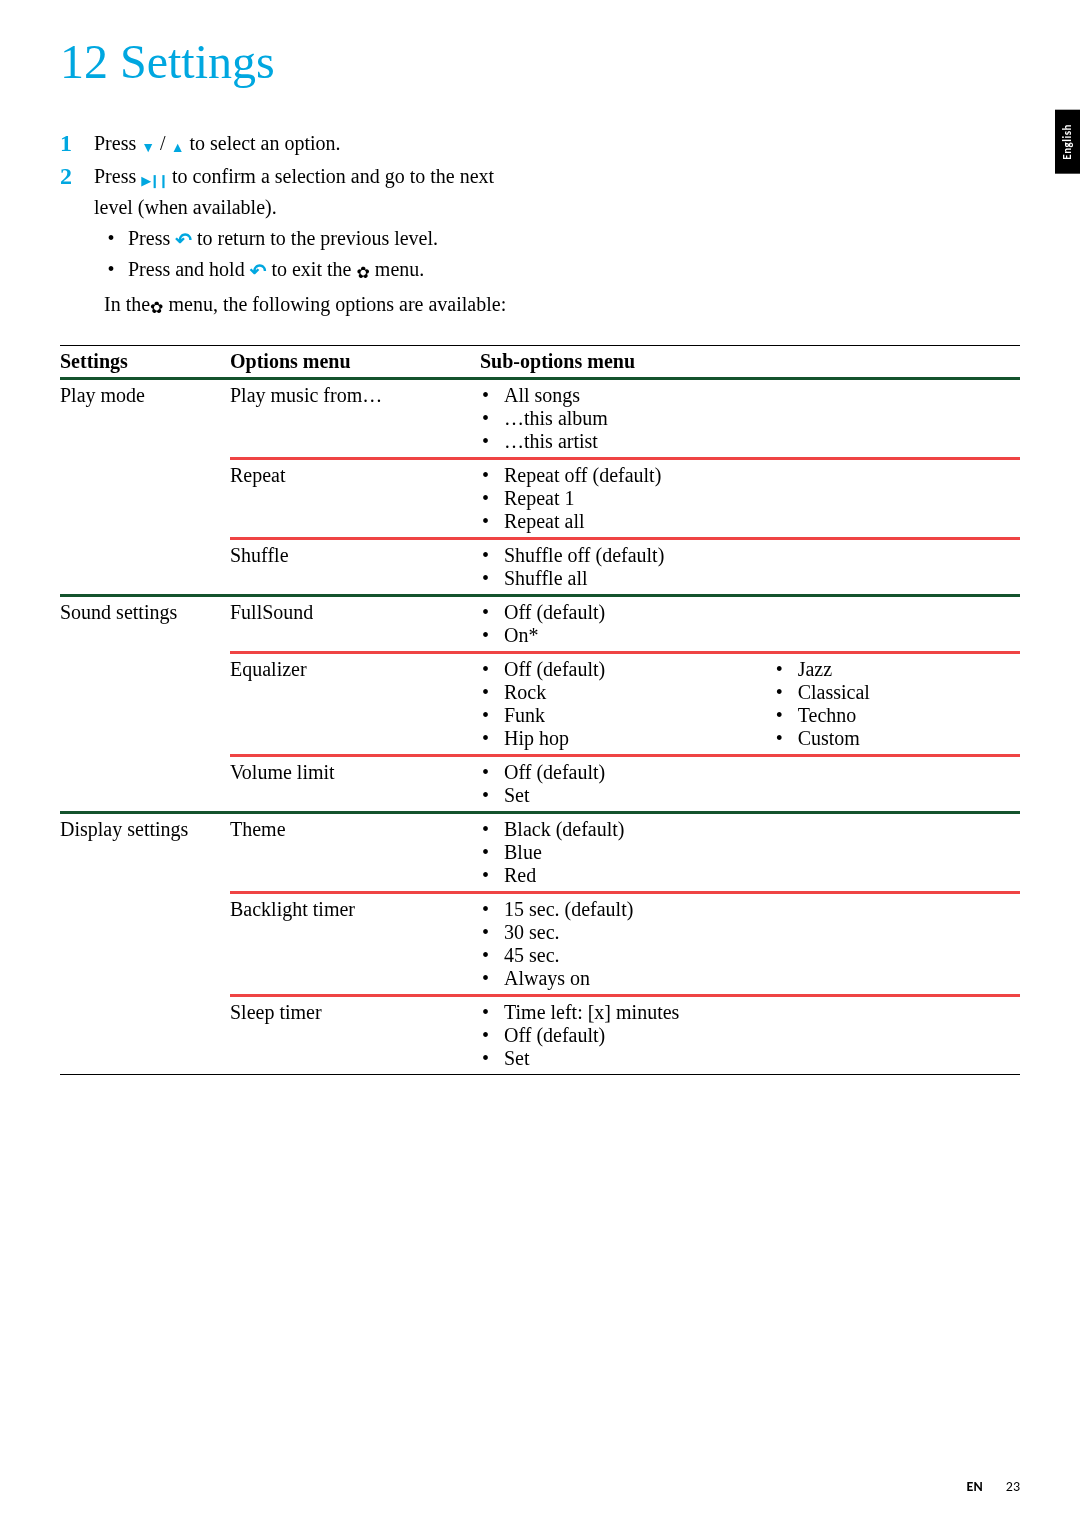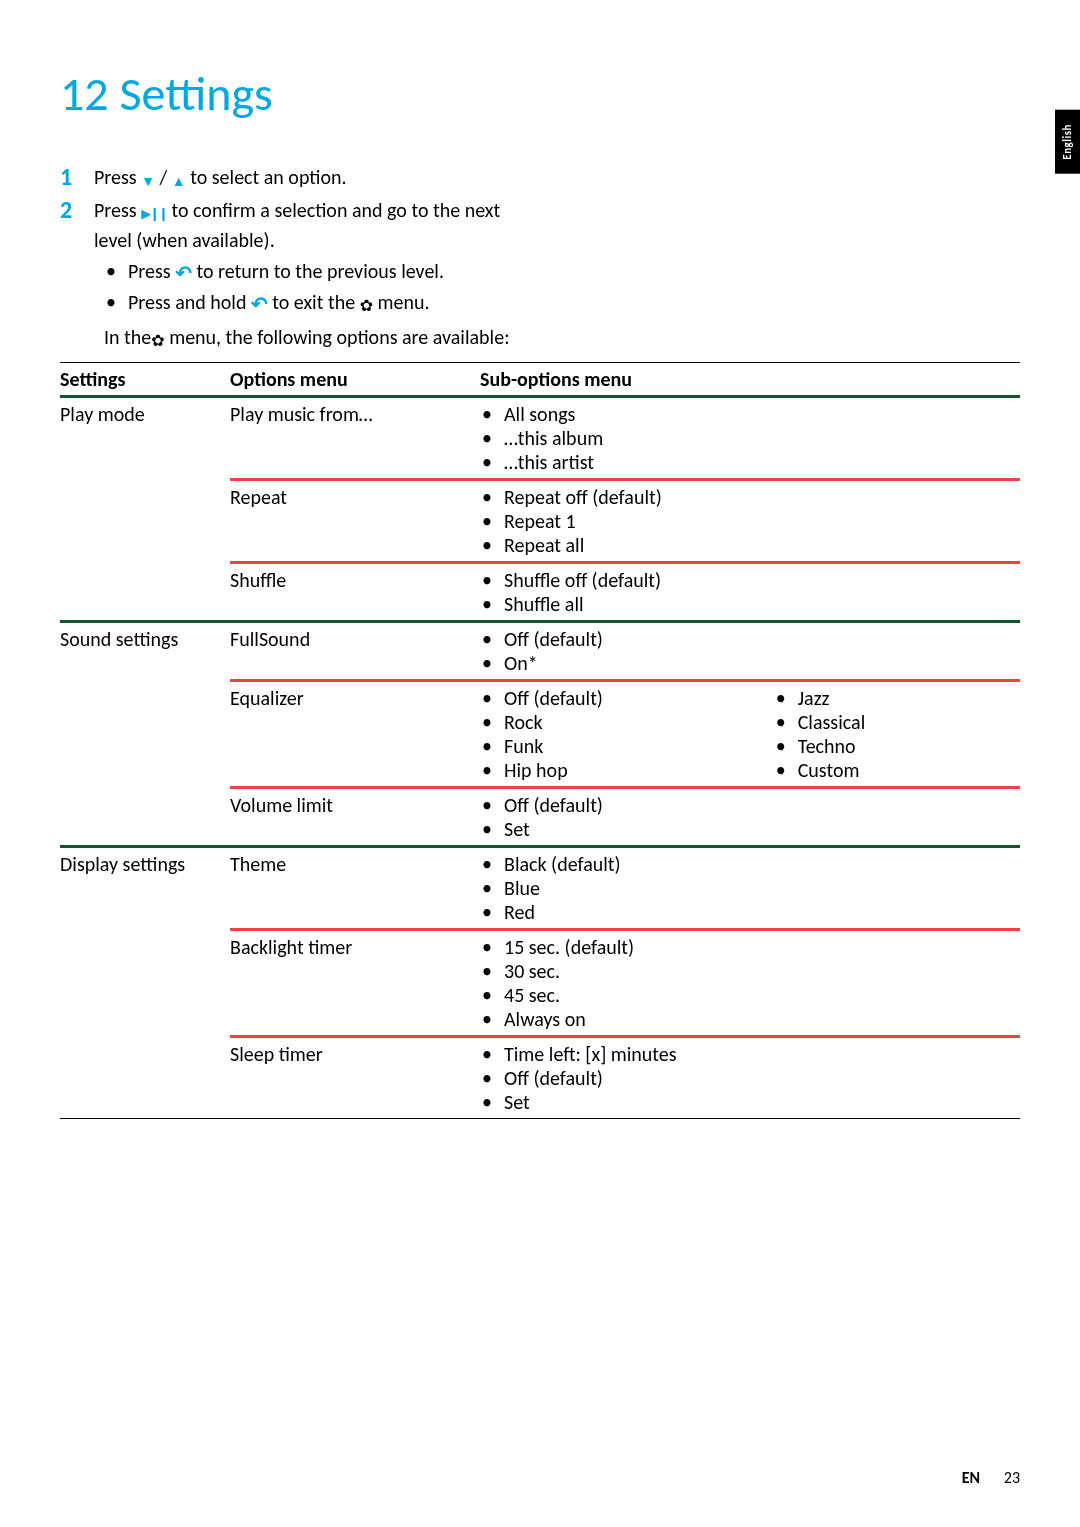--- a/index.html
+++ b/index.html
@@ -9,21 +9,22 @@
     }
     body {
       width: 1080px;
       height: 1527px;
       background: #fff;
       font-family: "Gill Sans", "Gill Sans MT", Calibri, sans-serif;
       position: relative;
       color: #000;
     }
     .page {
-      padding: 64px 60px 40px 60px;
+      padding: 34px 60px 40px 60px;
+      font-family: Liberation Serif, serif;
     }
     .side-tab {
       position: absolute;
       right: 0;
       top: 110px;
       background: #000;
       color: #fff;
       writing-mode: vertical-rl;
       transform: rotate(180deg);
       font-size: 11px;
@@ -98,21 +99,21 @@
     .icon-gear::before { content: "✿"; font-size: 16px; }
     .icon-down::before { content: "▼"; color: #00A7E0; font-size: 14px; }
     .icon-up::before { content: "▲"; color: #00A7E0; font-size: 14px; }
     .icon-playpause::before { content: "▶❙❙"; color: #00A7E0; font-size: 13px; letter-spacing: -2px; }
     .icon-back::before { content: "↶"; color: #00A7E0; font-size: 20px; font-weight: bold; }
     
     
     table.settings-table {
       width: 100%;
       border-collapse: collapse;
-      margin-top: 8px;
+      margin-top: 24px;
       font-size: 20px;
       font-weight: 300;
     }
     table.settings-table th {
       text-align: left;
       font-weight: 600;
       border-top: 1.5px solid #000;
       border-bottom: 1.5px solid #000;
       padding: 4px 6px 4px 0;
       font-size: 20px;
@@ -145,23 +146,23 @@
       margin-left: 2px;
     }
     .sub-cols {
       display: flex;
     }
     .sub-cols .sub-colA { width: 55%; }
     .sub-cols .sub-colB { width: 45%; }
     
     .footer {
       position: absolute;
-      bottom: 40px;
+      bottom: 32px;
       right: 60px;
-      font-size: 16px;
+      font-size: 14px;
     }
     .footer .en {
       font-weight: 600;
       margin-right: 20px;
     }
     .footer .pg {
       font-weight: 300;
     }
   </style>
 </head>

